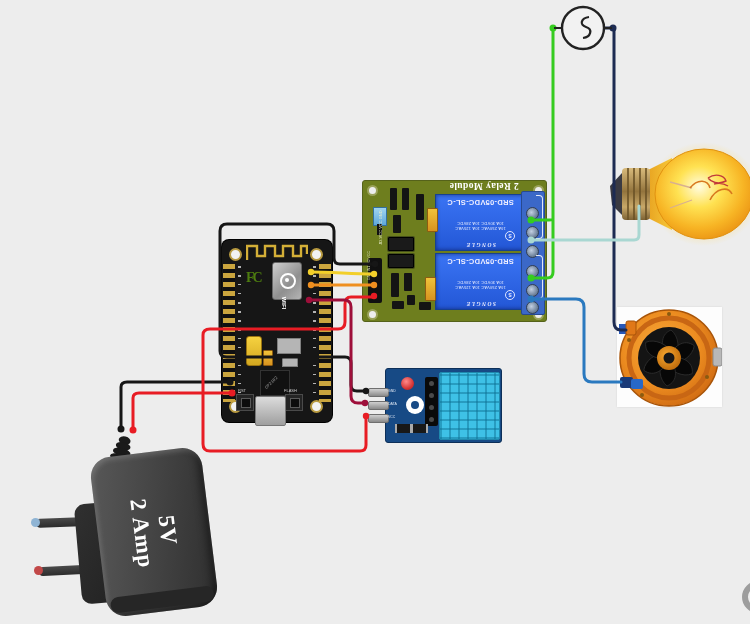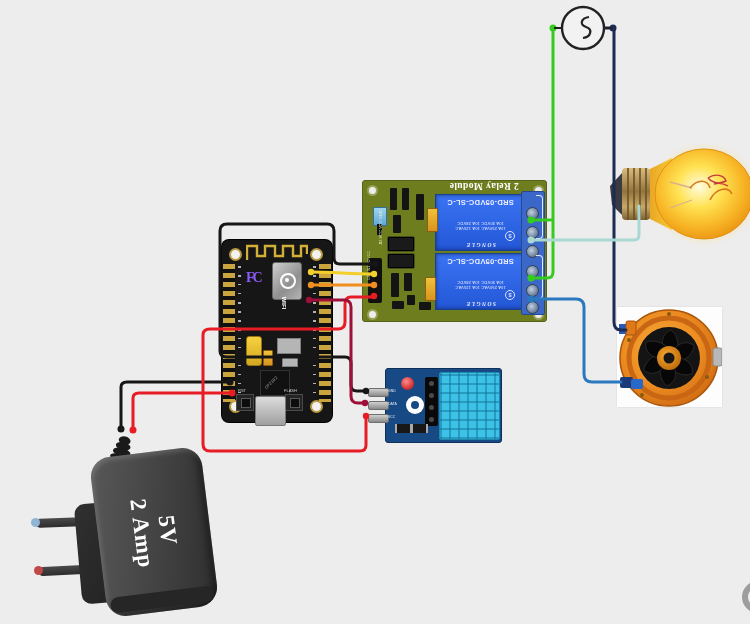--- a/index.html
+++ b/index.html
@@ -50,21 +50,21 @@
        box-shadow:0 0 0 1px #000;}
   .mcuhole{position:absolute;width:9px;height:9px;border-radius:50%;background:#f2f2f2;border:2px solid #b89a40;}
   .pincol{position:absolute;top:24px;width:12px;height:138px;
        background:repeating-linear-gradient(180deg,#caa53e 0 5px,#101010 5px 9px);}
   .lblcol{position:absolute;top:26px;width:3px;height:134px;opacity:.75;
        background:repeating-linear-gradient(180deg,rgba(255,255,255,.9) 0 1.5px,transparent 1.5px 9px);}
   #shield{position:absolute;left:50px;top:22px;width:28px;height:36px;border-radius:3px;
        background:linear-gradient(135deg,#cfcfcf,#8f8f8f 60%,#b5b5b5);border:1px solid #666;}
   #shield .ring{position:absolute;left:7px;top:10px;width:12px;height:12px;border:2px solid #fff;border-radius:50%;}
   #shield .ring:after{content:"";position:absolute;left:3px;top:3px;width:4px;height:4px;background:#fff;border-radius:50%;}
-  #fcc{position:absolute;left:24px;top:30px;font:bold 14px "Liberation Serif",serif;color:#8b5cf6;letter-spacing:-2px;}
+  #fcc{position:absolute;left:24px;top:30px;font:bold 14px "Liberation Serif",serif;color:#4d7c0f;letter-spacing:-2px;}
   #wifitxt{position:absolute;left:56px;top:60px;transform:rotate(90deg);font:bold 6px "Liberation Sans",sans-serif;color:#fff;}
   #cap{position:absolute;left:24px;top:96px;width:14px;height:28px;border-radius:3px;
        background:linear-gradient(#f5d240,#d4a820);border:1px solid #9a7410;}
   #chip{position:absolute;left:38px;top:130px;width:28px;height:24px;background:#111;border:1px solid #333;}
   #chip span{position:absolute;left:2px;top:9px;font:4.5px "Liberation Mono",monospace;color:#999;transform:rotate(-45deg);}
   .btn{position:absolute;width:16px;height:15px;background:#242424;border:1px solid #4a4a4a;}
   .btn:after{content:"";position:absolute;left:4px;top:3px;width:8px;height:8px;background:#0d0d0d;border:1px solid #5a5a5a;}
   .btnlbl{position:absolute;font:4px "Liberation Sans",sans-serif;color:#ccc;}
   #usb{position:absolute;left:33px;top:156px;width:29px;height:28px;
        background:linear-gradient(#dcdcdc,#9f9f9f);border:1px solid #777;border-radius:2px;}

